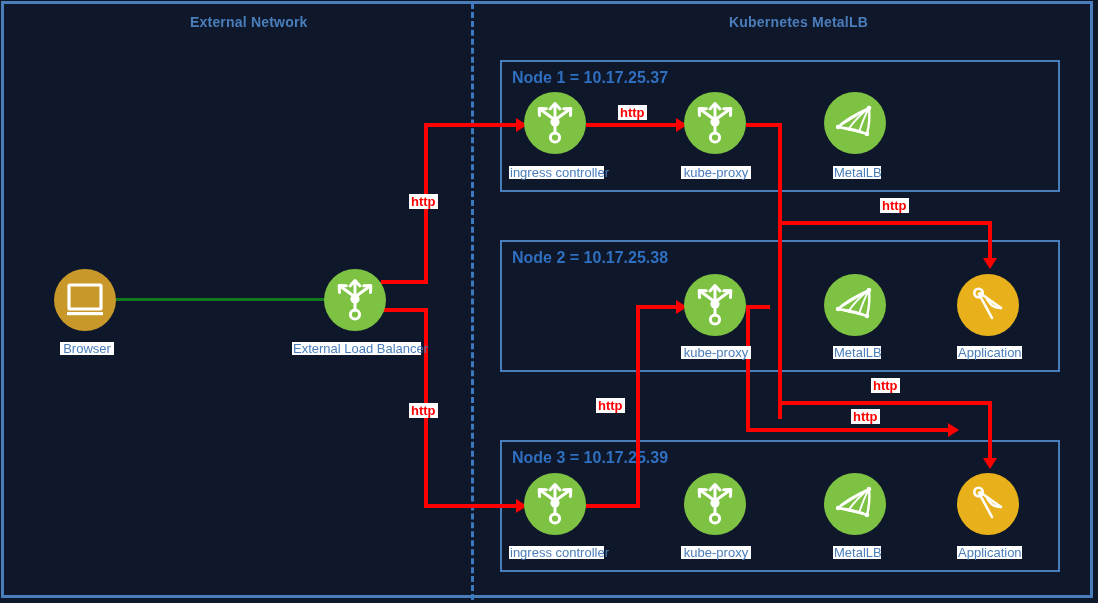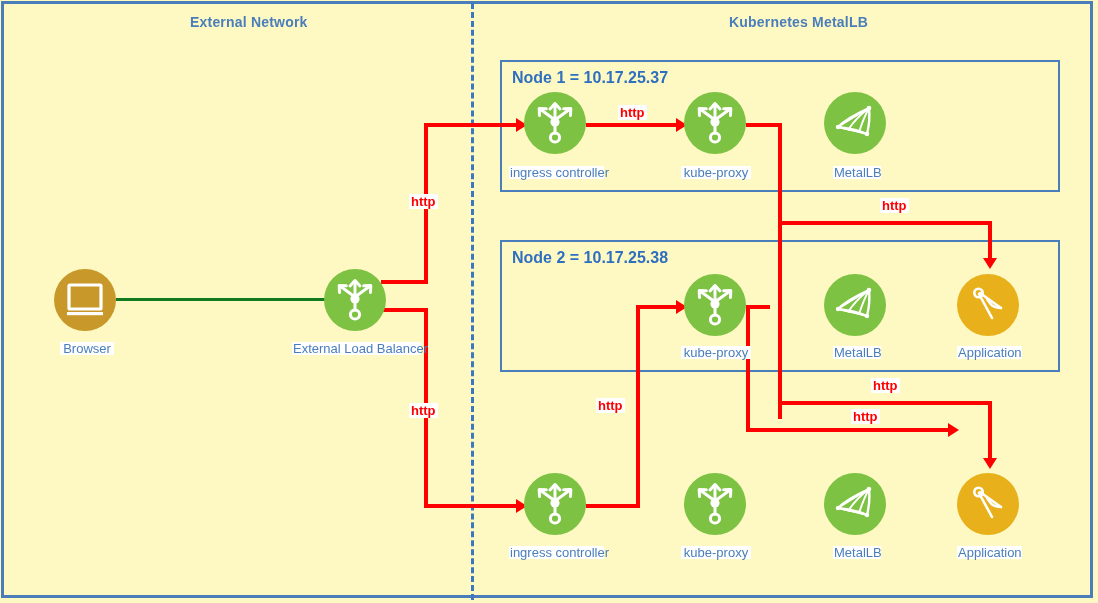--- a/index.html
+++ b/index.html
@@ -8,21 +8,21 @@
     padding: 0;
     background: #000000;
   }
   body {
     font-family: "Liberation Sans", sans-serif;
   }
   #canvas {
     position: relative;
     width: 1098px;
     height: 603px;
-    background: #fef9c3;
+    background: #0f172a;
     overflow: hidden;
   }
   
   .outer-frame {
     position: absolute;
     left: 1px;
     top: 1px;
     width: 1092px;
     height: 597px;
     border: 3px solid #4A7EBB;
@@ -164,20 +164,23 @@
   <div class="divider"></div>
 
   <div class="zone-title" id="zone-external-title">External Network</div>
   <div class="zone-title" id="zone-cluster-title">Kubernetes MetalLB</div>
 
   <div class="node-box" id="node1">
     <div class="node-label">Node 1 = 10.17.25.37</div>
   </div>
   <div class="node-box" id="node2">
     <div class="node-label">Node 2 = 10.17.25.38</div>
+  </div>
+  <div class="node-box" id="node3">
+    <div class="node-label">Node 3 = 10.17.25.39</div>
   </div>
 
   <div class="rline h" style="left:381px; top:280px; width:47px;"></div>
   <div class="rline v" style="left:424px; top:123px; height:161px;"></div>
   <div class="rline h" style="left:424px; top:123px; width:100px;"></div>
   <div class="arrow right" style="left:516px; top:118px;"></div>
 
   <div class="rline h" style="left:381px; top:308px; width:47px;"></div>
   <div class="rline v" style="left:424px; top:308px; height:198px;"></div>
   <div class="rline h" style="left:424px; top:504px; width:100px;"></div>

